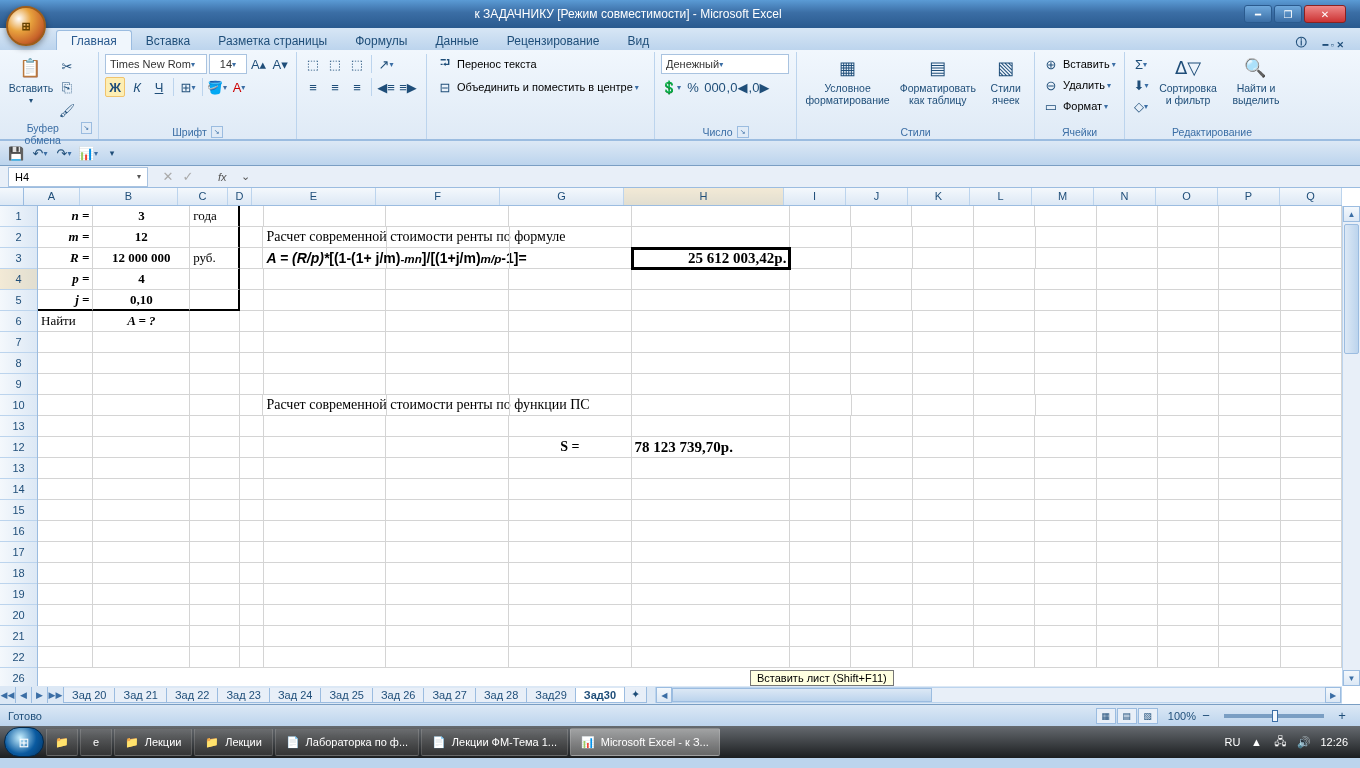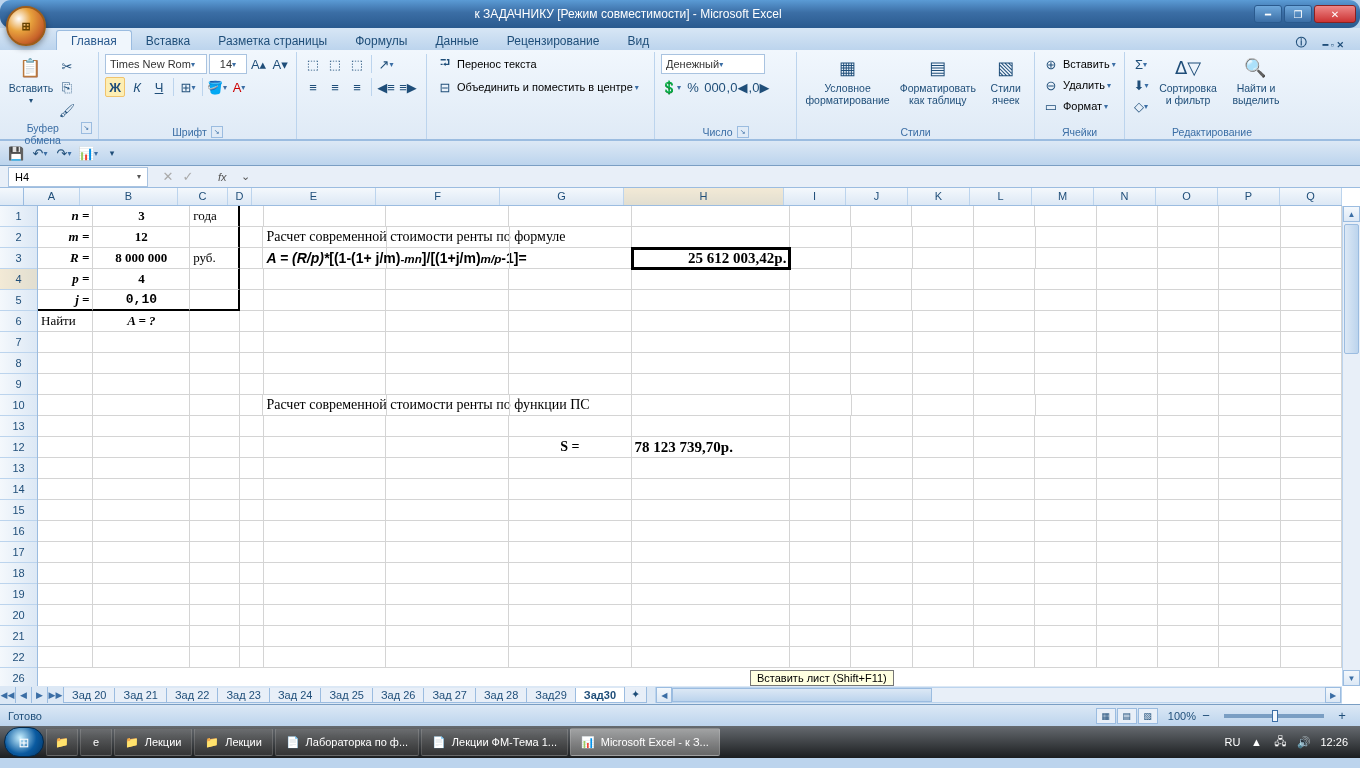--- a/index.html
+++ b/index.html
@@ -1,19 +1,19 @@
 <!DOCTYPE html>
 <html><head>
 <meta charset="utf-8">
 <style>
 * { margin:0; padding:0; box-sizing:border-box; font-family:"Segoe UI",Tahoma,sans-serif; }
 body { width:1360px; height:768px; overflow:hidden; background:#bcd4ed; font-size:11px; }
 
 
-.titlebar { height:28px; background:linear-gradient(#5b9bd5,#3b6ea5 45%,#2a5a8e); display:flex; align-items:center; color:#fff; padding:0 4px;border-radius:11px; }
+.titlebar { height:28px; background:linear-gradient(#5b9bd5,#3b6ea5 45%,#2a5a8e); display:flex; align-items:center; color:#fff; padding:0 14px; }
 .office-btn { width:40px; height:40px; position:absolute; left:6px; top:6px; z-index:50; background:radial-gradient(circle at 30% 30%,#fff,#e8a23d 35%,#c8632a 70%,#6d2a10); border-radius:50%; border:2px solid #9d5d1a; box-shadow:0 2px 6px rgba(0,0,0,.4); display:flex; align-items:center; justify-content:center; font-weight:bold; color:#664200; }
 .titlebar .t-center { flex:1; text-align:center; font-size:12px; }
 .win-btns { display:flex; gap:0; }
 .win-btn { width:28px; height:18px; background:linear-gradient(#6ea8dc,#3b6ea5); border:1px solid #2a5a8e; border-radius:3px; margin-left:2px; color:#fff; display:flex; align-items:center; justify-content:center; font-size:10px; }
 .win-close { background:linear-gradient(#e88,#c33); border-color:#822; width:42px; }
 
 
 .tabstrip { height:22px; background:linear-gradient(#d7e6f5,#bcd4ed); display:flex; align-items:flex-end; padding-left:56px; padding-right:8px; }
 .tab { padding:3px 14px 2px; font-size:12px; color:#1f4e79; cursor:pointer; border-top-left-radius:3px; border-top-right-radius:3px; }
 .tab.active { background:#f0f6fc; border:1px solid #9bbce0; border-bottom:none; color:#2a5a8e; font-weight:normal; }
@@ -190,21 +190,21 @@
         <div class="rrow dd">
             <span class="ricon">⊟</span>
             <span>Объединить и поместить в центре</span>
           </div>
       </div>
     </div>
   </div>
 
   <div class="group" style="width:142px">
     <div class="gbody" style="flex-direction:column;gap:3px">
-      <div class="rctl dd" style="width:104px;justify-content:flex-start">Денежный</div>
+      <div class="rctl dd" style="width:128px;justify-content:flex-start">Денежный</div>
       <div class="rrow">
         <div class="ricon dd">💲</div>
         <div class="ricon">%</div>
         <div class="ricon">000</div>
         <div class="ricon">,0◀</div>
         <div class="ricon">,0▶</div>
       </div>
     </div>
     <div class="group-label">
         <span>Число</span>
@@ -375,21 +375,21 @@
         <div class="cell" style="width: 62px;"></div>
         <div class="cell" style="width: 62px;"></div>
         <div class="cell" style="width: 62px;"></div>
         <div class="cell" style="width: 62px;"></div>
         <div class="cell" style="width: 62px;"></div>
         <div class="cell" style="width: 62px;"></div>
         <div class="cell" style="width: 62px;"></div>
       </div>
       <div class="row">
         <div class="cell bold right" style="width: 56px; font-style: italic;">R =</div>
-        <div class="cell bold center" style="width: 98px;">8 000 000</div>
+        <div class="cell bold center" style="width: 98px;">12 000 000</div>
         <div class="cell thickr" style="width: 50px;">руб.</div>
         <div class="cell" style="width: 24px;"></div>
         <div class="cell" style="width: 124px; white-space: nowrap; overflow: visible; font-size: 14px;">
           <span style="font-style:italic;font-weight:bold">A = (R/p)*</span>
           <span style="font-weight:bold">[(1-(1+ j/m)</span>
           <sup style="font-weight:bold;font-style:italic">-mn</sup>
           <span style="font-weight:bold">]/[(1+j/m)</span>
           <sup style="font-weight:bold;font-style:italic">m/p</sup>
           <span style="font-weight:bold">-1]=</span>
         </div>
@@ -420,21 +420,21 @@
         <div class="cell" style="width: 62px;"></div>
         <div class="cell" style="width: 62px;"></div>
         <div class="cell" style="width: 62px;"></div>
         <div class="cell" style="width: 62px;"></div>
         <div class="cell" style="width: 62px;"></div>
         <div class="cell" style="width: 62px;"></div>
         <div class="cell" style="width: 62px;"></div>
       </div>
       <div class="row">
         <div class="cell bold right thickb" style="width: 56px; font-style: italic;">j =</div>
-        <div class="cell bold center thickb" style="width: 98px; font-family: Liberation Mono, monospace;">0,10</div>
+        <div class="cell bold center thickb" style="width: 98px;">0,10</div>
         <div class="cell thickb thickr" style="width: 50px;"></div>
         <div class="cell" style="width: 24px;"></div>
         <div class="cell" style="width: 124px;"></div>
         <div class="cell" style="width: 124px;"></div>
         <div class="cell" style="width: 124px;"></div>
         <div class="cell" style="width: 160px;"></div>
         <div class="cell" style="width: 62px;"></div>
         <div class="cell" style="width: 62px;"></div>
         <div class="cell" style="width: 62px;"></div>
         <div class="cell" style="width: 62px;"></div>

